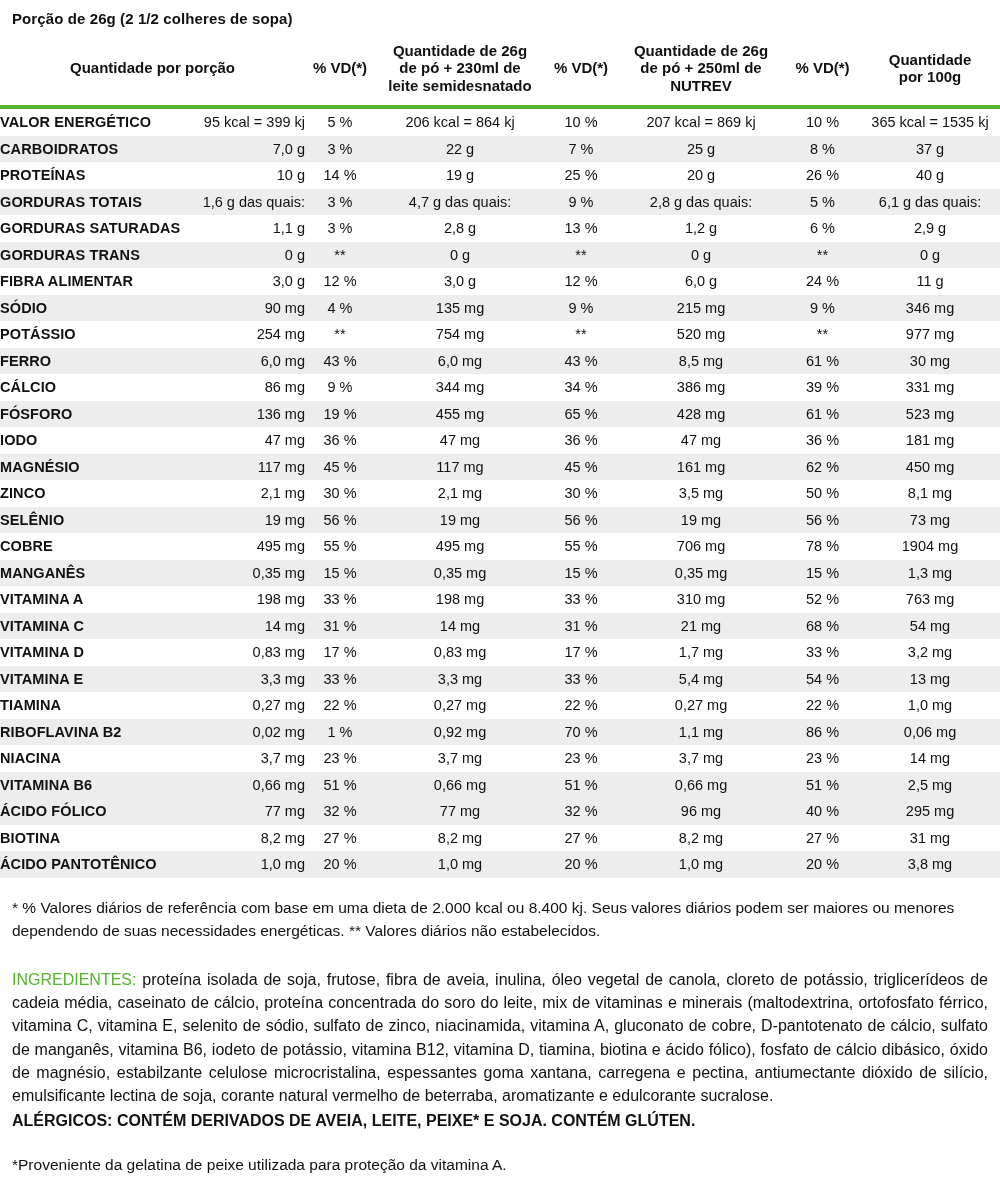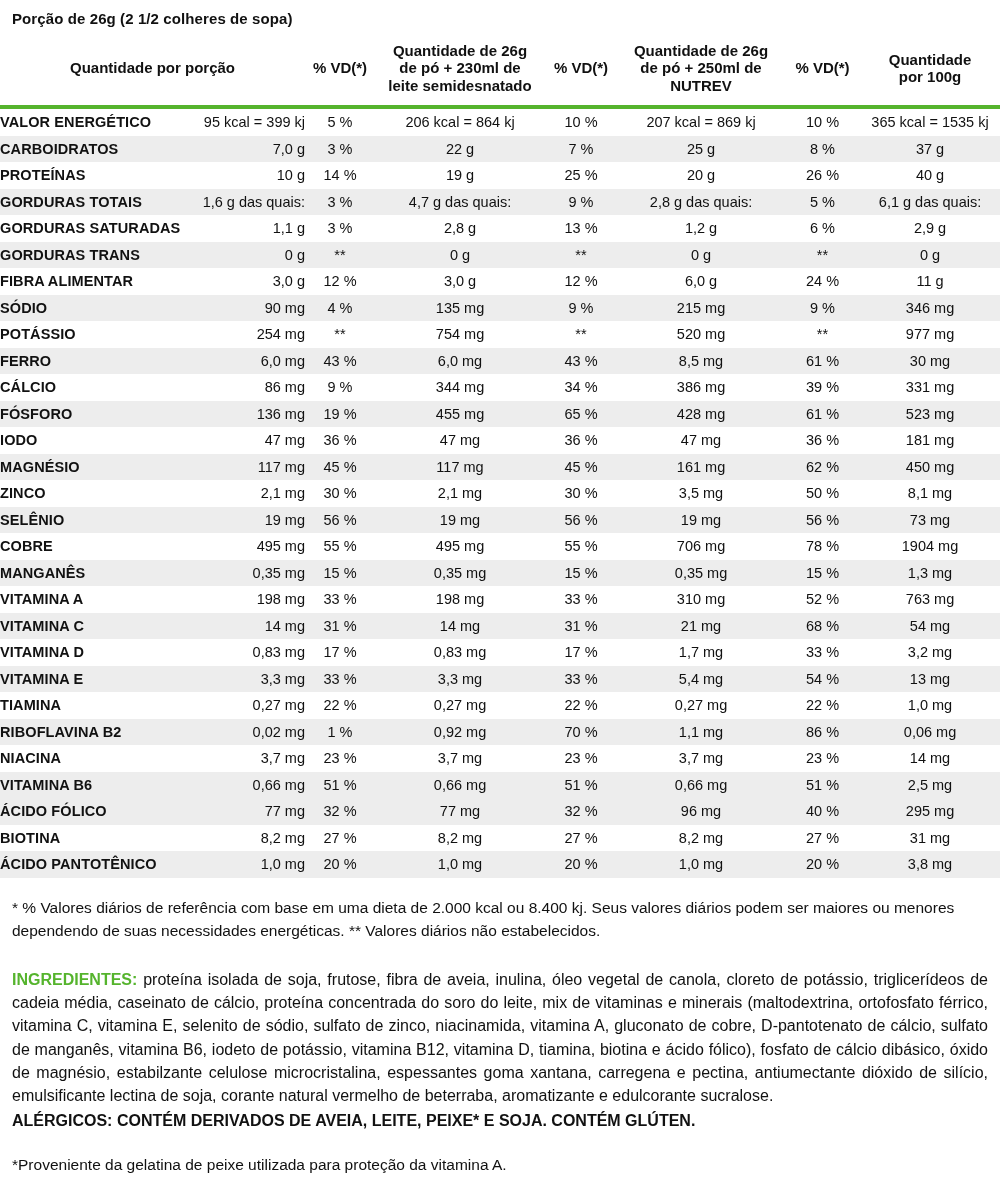--- a/index.html
+++ b/index.html
@@ -64,21 +64,21 @@
     line-height: 1.5;
   }
   .ingredients {
     margin: 26px 12px 0 12px;
     font-size: 16px;
     line-height: 1.45;
     text-align: justify;
   }
   .ingredients .green-label {
     color: var(--accent, #55b42d);
-    font-weight: bold;
+    font-weight: normal;
   }
   .allergens {
     margin: 2px 12px 0 12px;
     font-size: 16px;
     font-weight: bold;
     line-height: 1.45;
   }
   .fish-note {
     margin: 22px 12px 0 12px;
     font-size: 15.5px;

